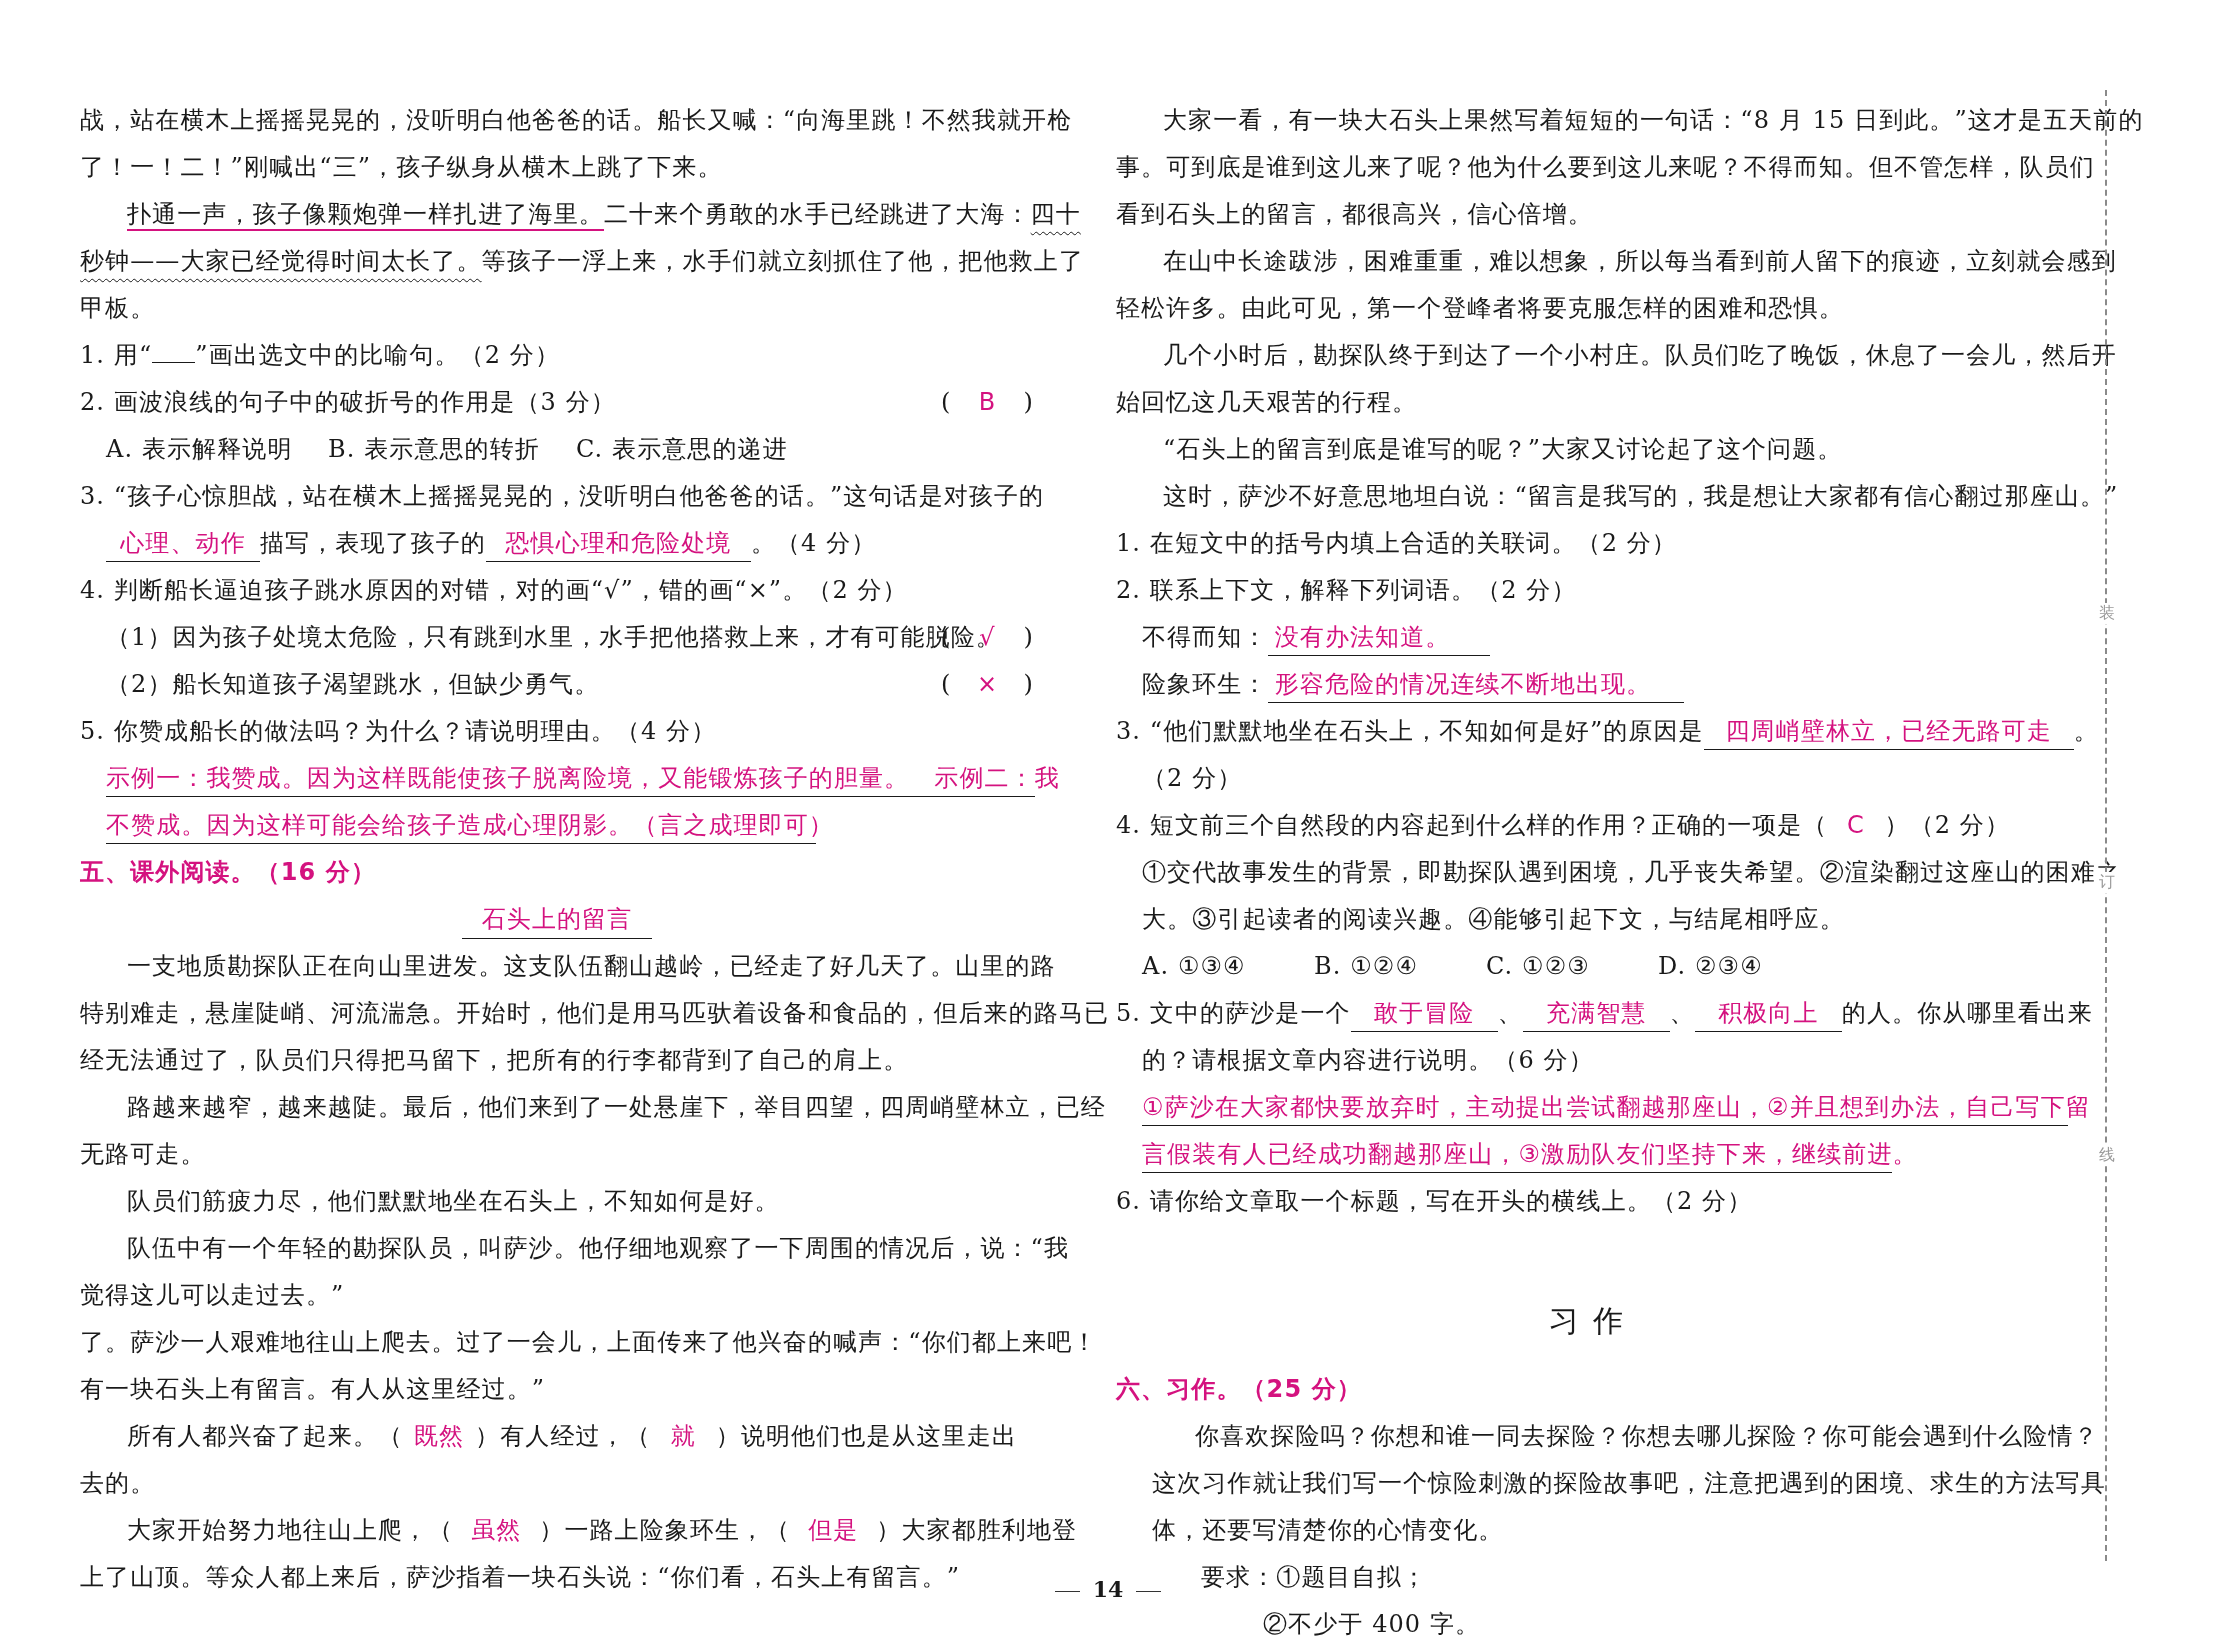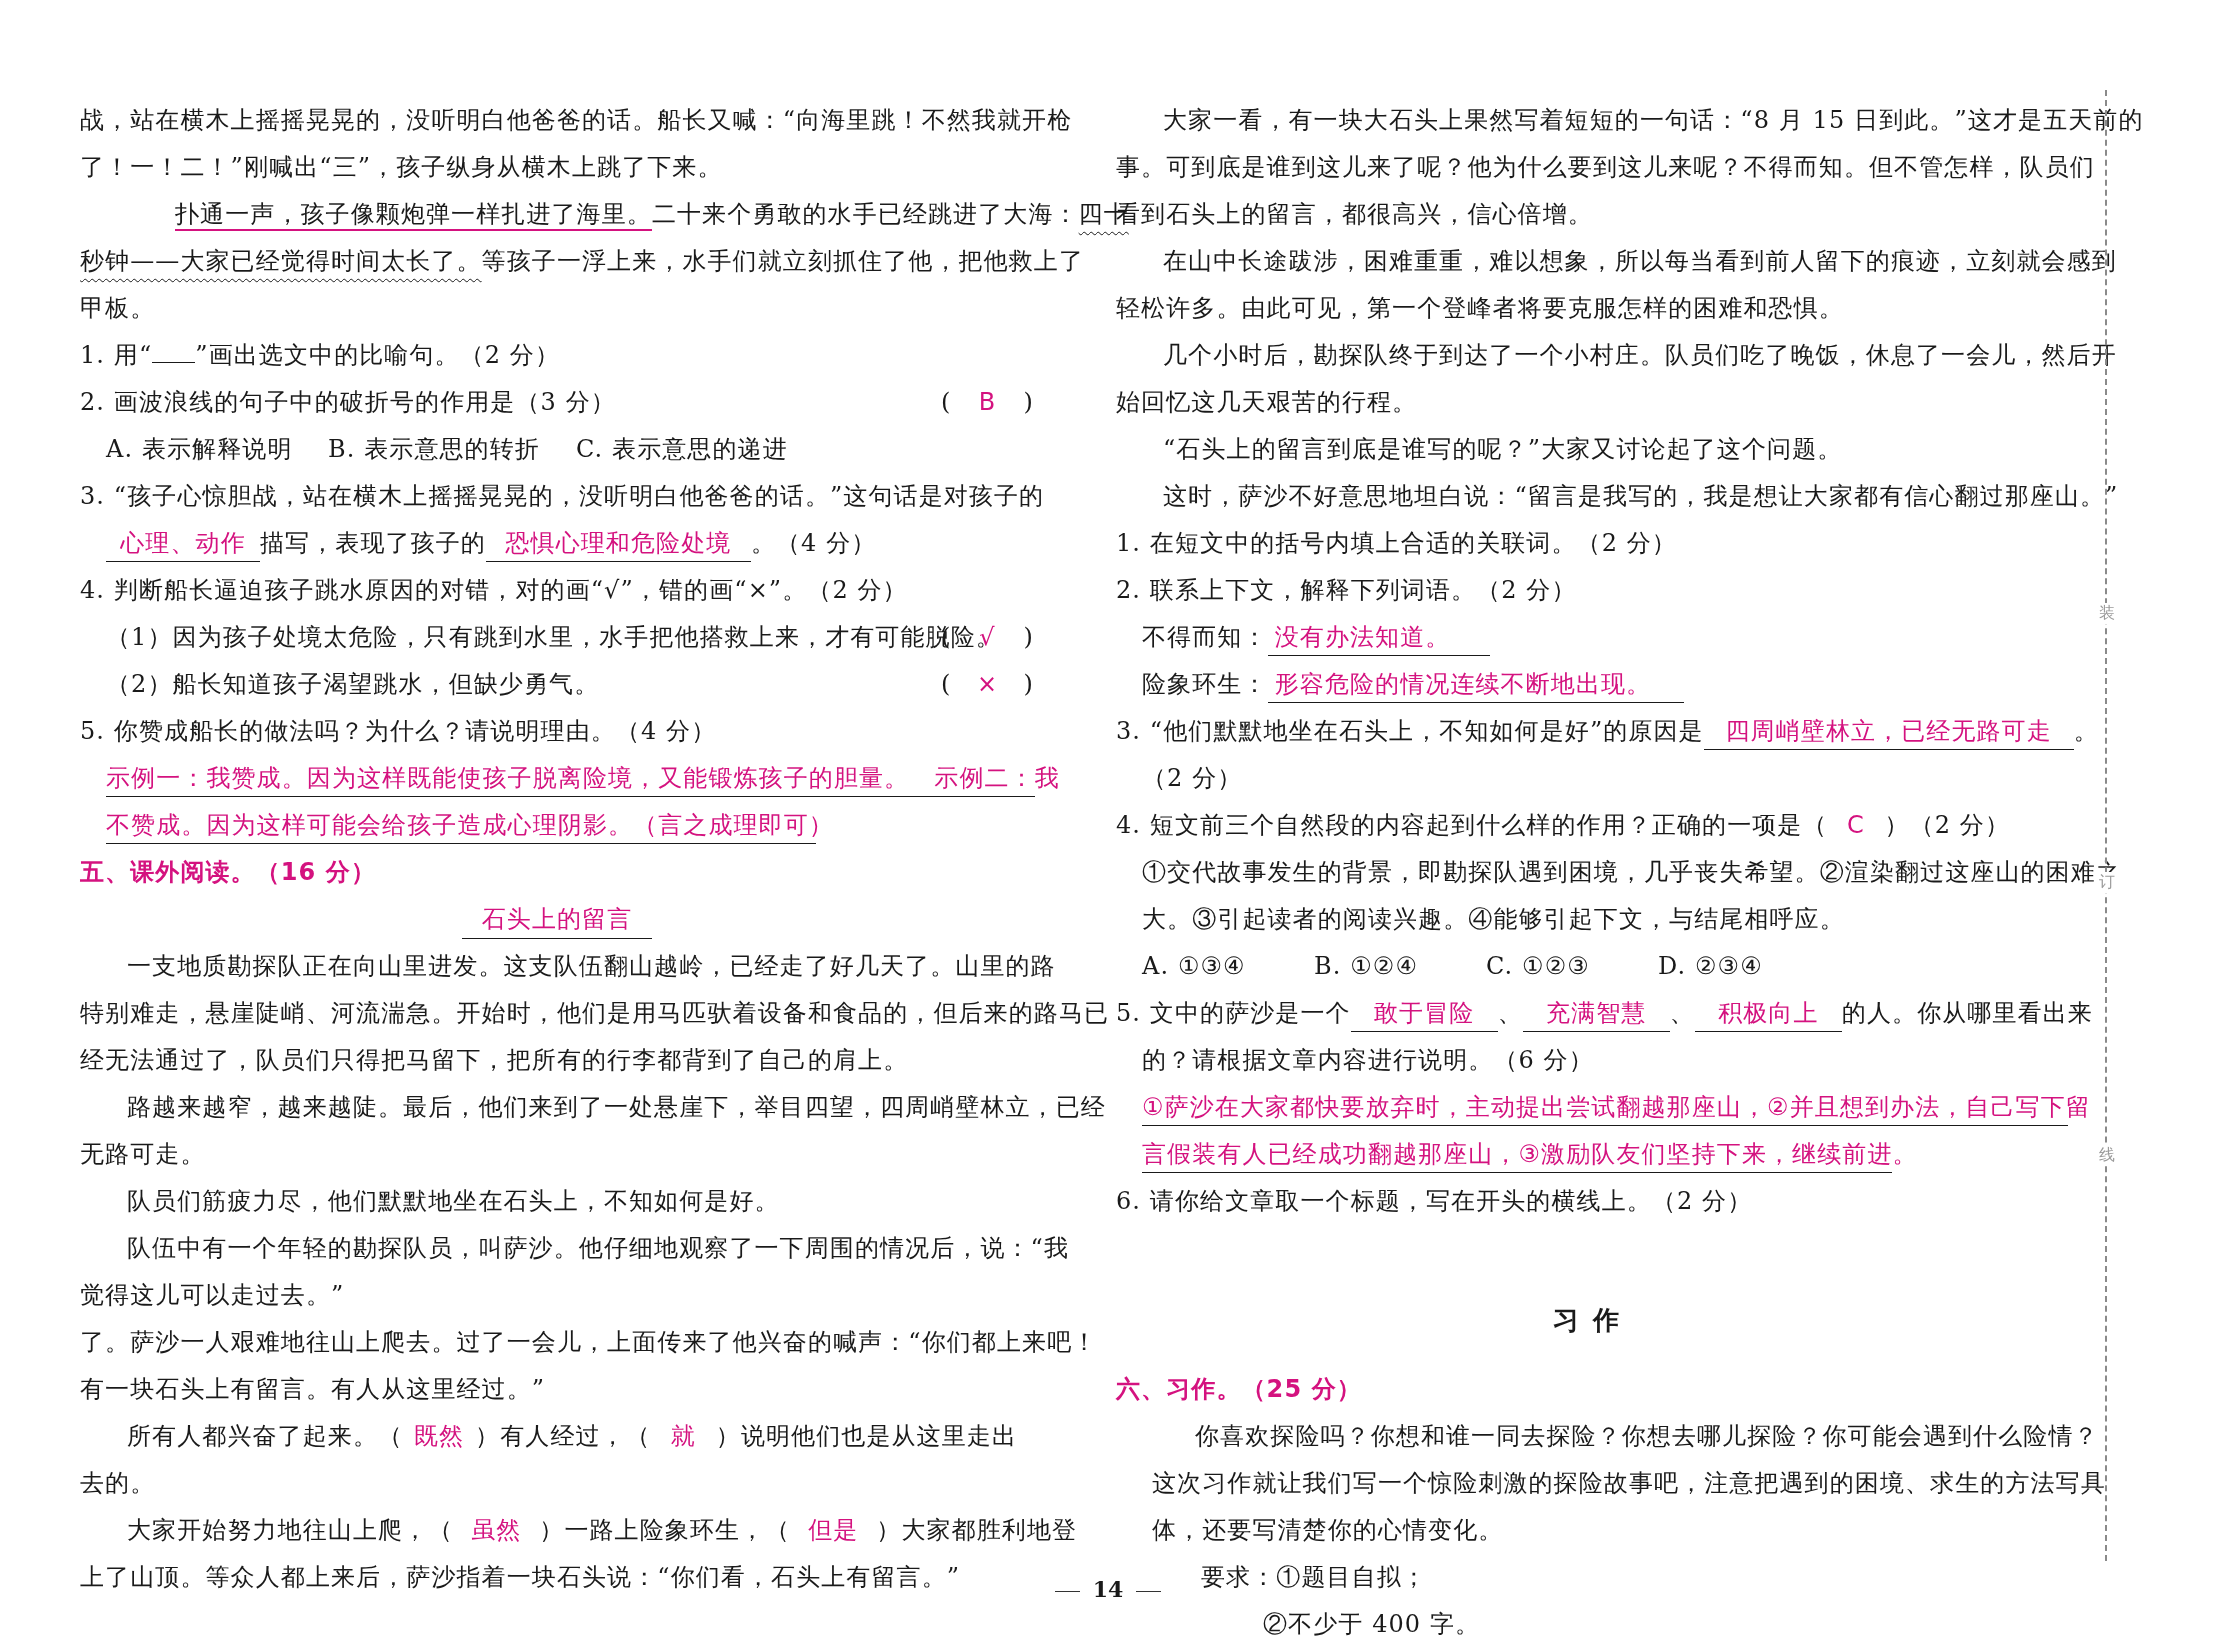--- a/index.html
+++ b/index.html
@@ -17,30 +17,30 @@
     white-space: nowrap; letter-spacing: 1.1px;
   }
   .indent { padding-left: 47px; }
   .indent-sub { padding-left: 26px; }
   .ans { color: #d4127f; font-family: "DejaVu Sans", "Liberation Sans", sans-serif; }
   .pink-head { color: #d4127f; font-weight: bold; font-family: "DejaVu Sans", sans-serif; }
   .blank {
     display: inline-block; border-bottom: 1.4px solid #1a1a1a;
     line-height: 36px; text-align: center; vertical-align: baseline;
   }
-  .ul-straight { border-bottom: 2.2px solid #d4127f; padding-bottom: 1.4px; margin-left: 48px; }
+  .ul-straight { border-bottom: 2.2px solid #d4127f; padding-bottom: 1.4px; }
   .ul-wave {
     text-decoration: underline wavy #1a1a1a; text-decoration-thickness: 1.1px;
     text-underline-offset: 8.6px;
   }
   .paren { position: absolute; right: 0; top: 0; width: 93px; display: flex; justify-content: space-between; }
   .paren .ans { flex: 1; text-align: center; }
   .center { text-align: center; }
   .title-story { display: inline-block; border-bottom: 1.4px solid #1a1a1a; padding: 0 20px; line-height: 37px; }
-  .section-head { font-size: 26px; font-weight: bold; letter-spacing: 14.3px; }
+  .section-head { font-size: 30px; font-weight: normal; letter-spacing: 14.3px; }
   .footer {
     position: absolute; left: 0; width: 100%; top: 1576px; text-align: center;
     font-size: 22px; font-weight: bold;
   }
   .footer .dash { display: inline-block; width: 24.4px; border-top: 1.4px solid #333; vertical-align: middle; margin: 0 13px; }
   .binding {
     position: absolute; left: 2105px; top: 90px; height: 1471px;
     border-left: 2.2px dashed #8a8a8a;
   }
   .binding-mark {

